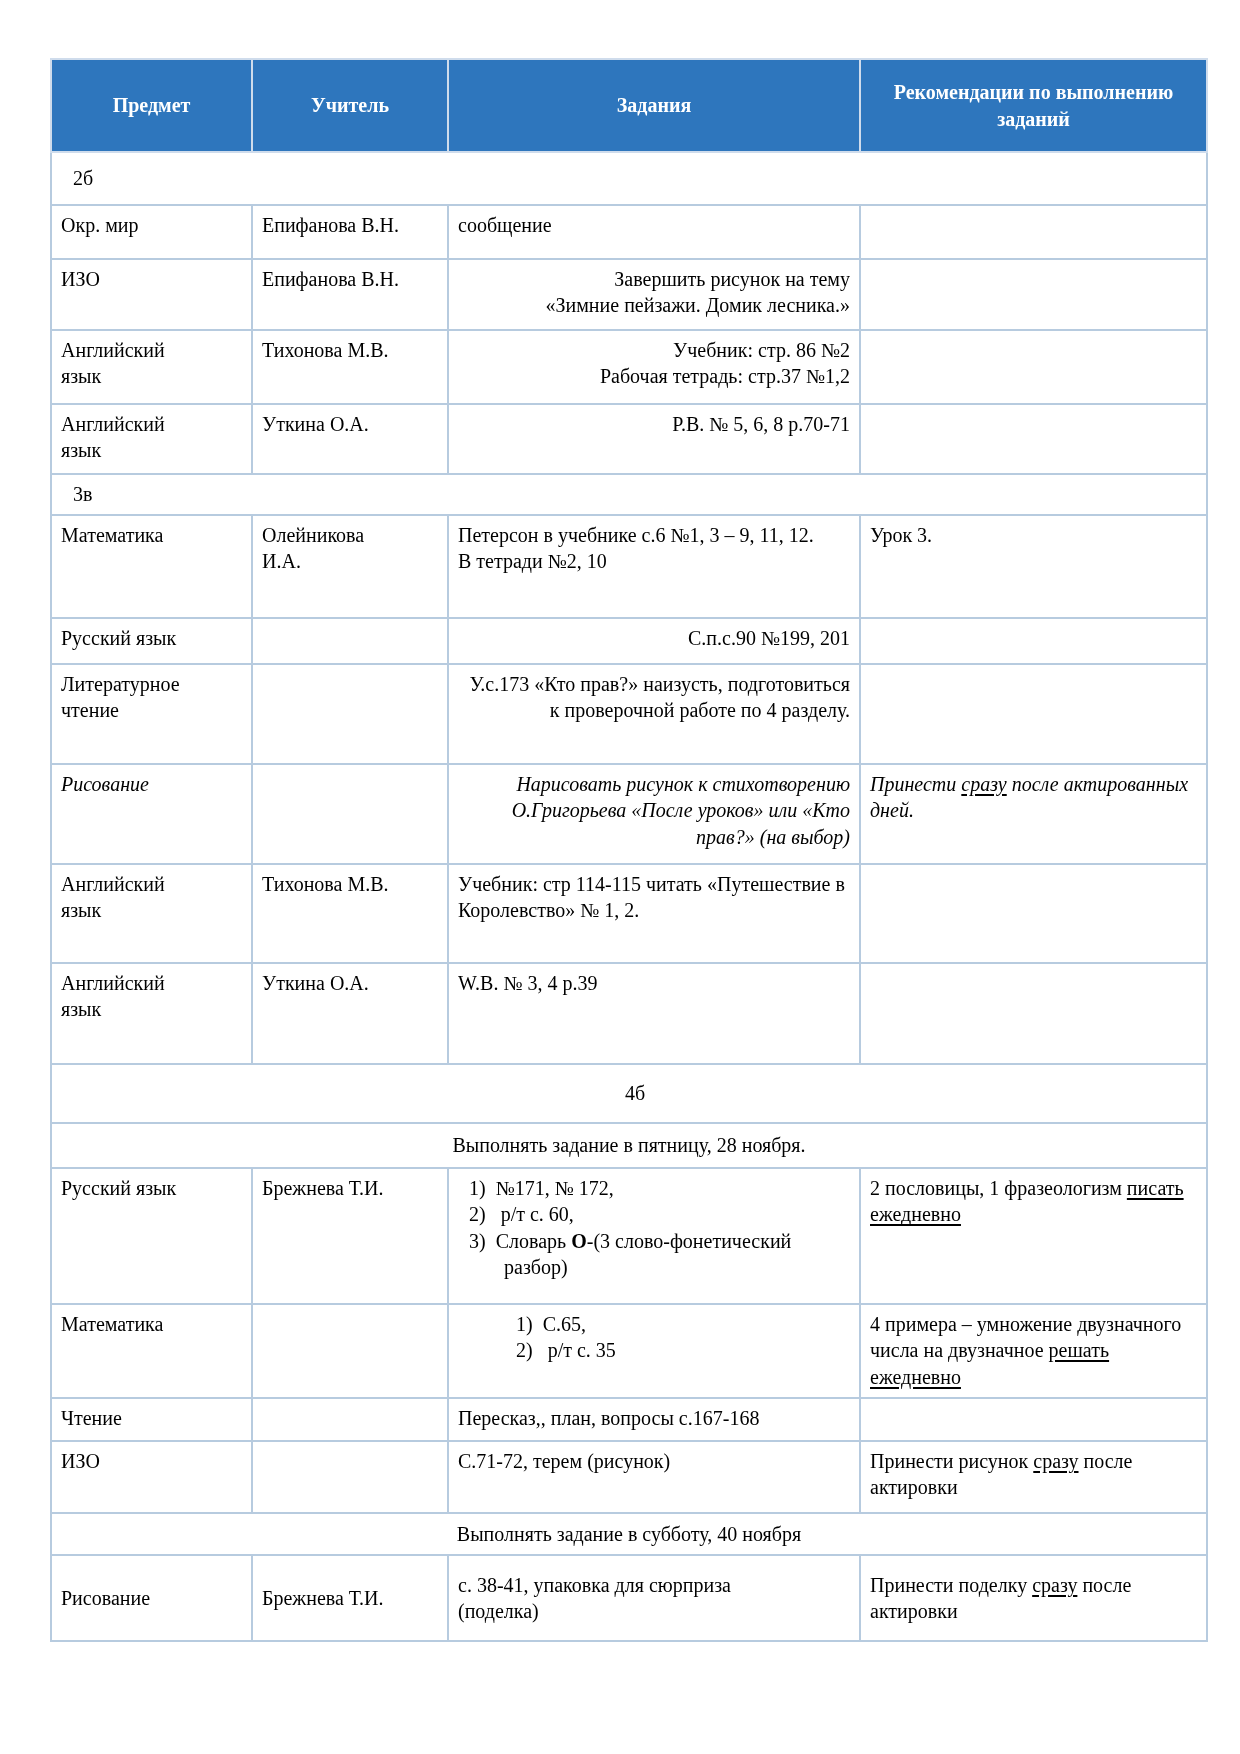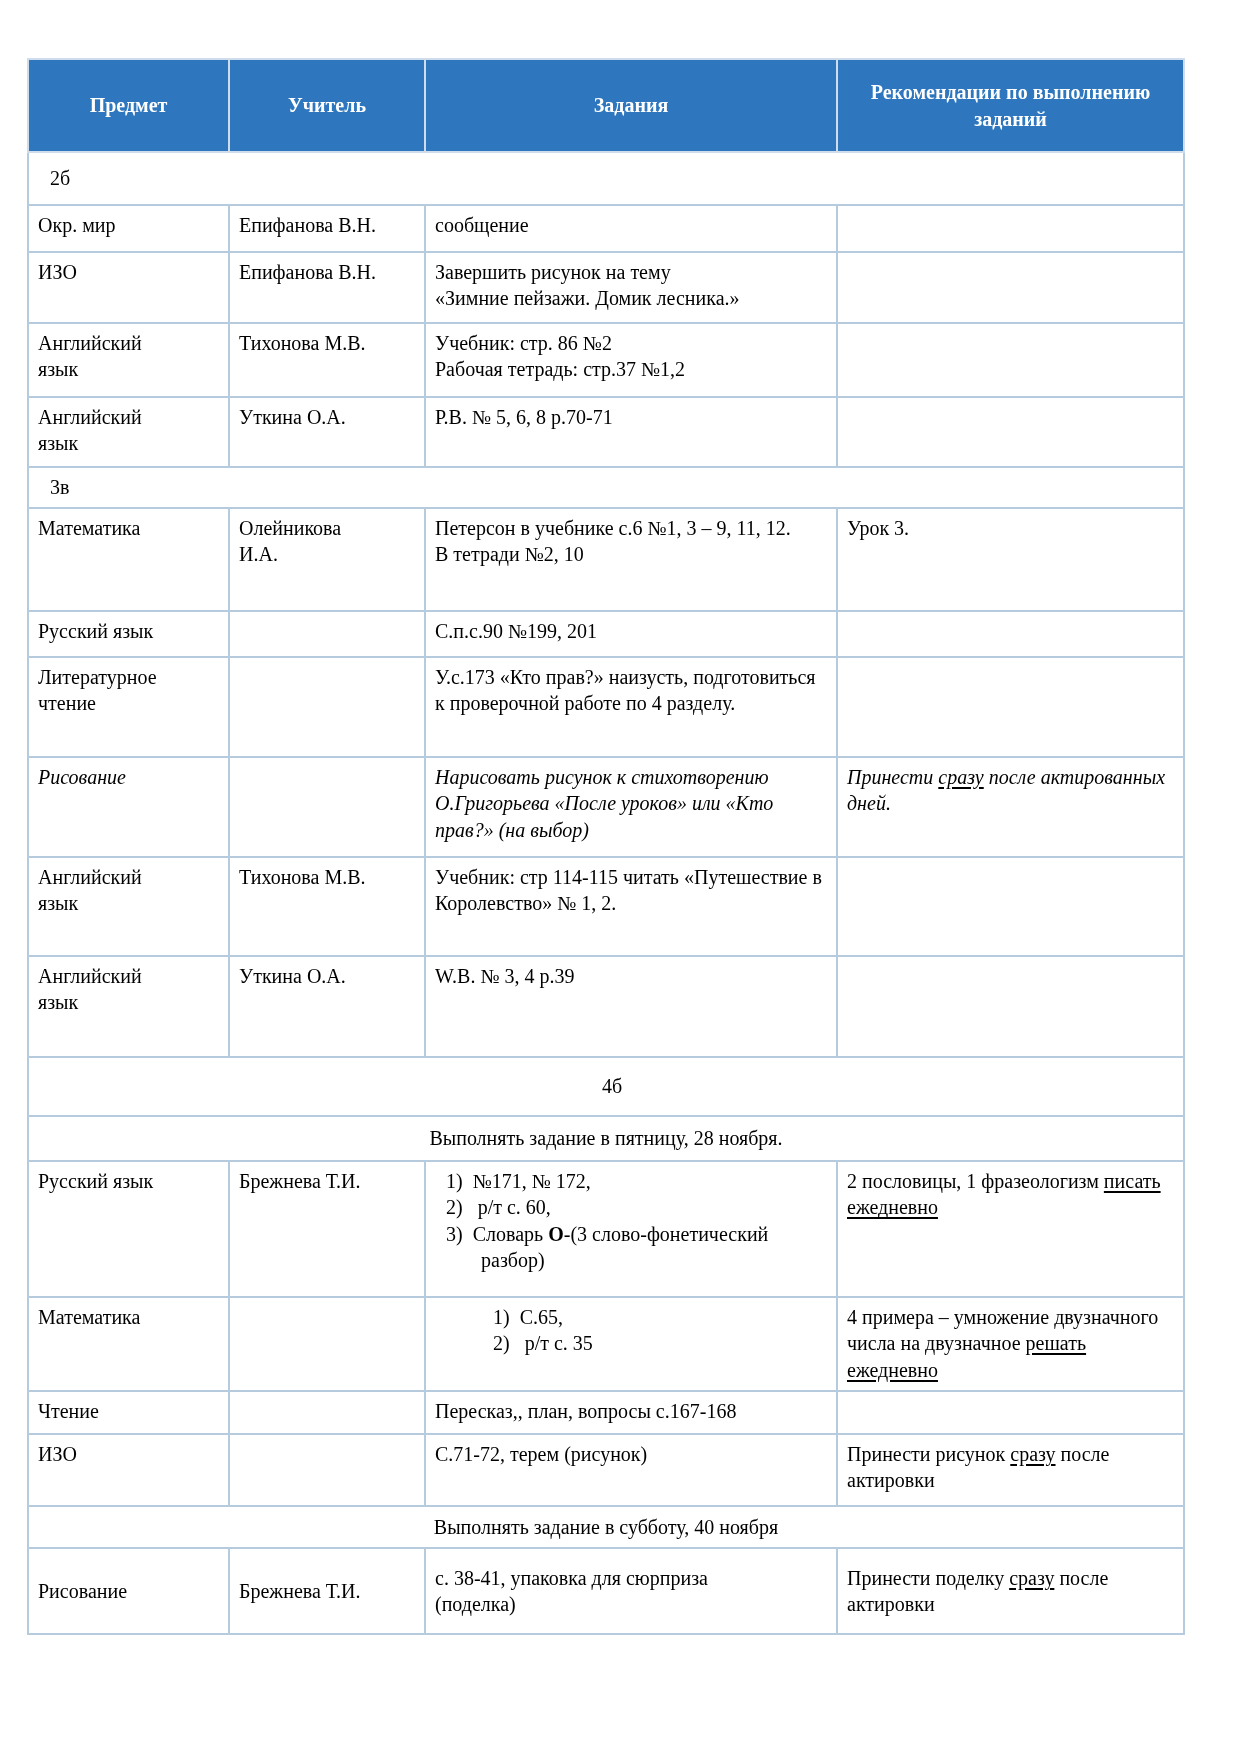--- a/index.html
+++ b/index.html
@@ -3,21 +3,21 @@
 <meta charset="utf-8">
 <style>
   html,body{margin:0;padding:0;}
   body{
     width:1240px;height:1754px;
     background:#ffffff;
     font-family:"Liberation Serif","DejaVu Serif",serif;
     color:#000000;
     position:relative;
   }
-  .sheet{position:absolute;left:27px;top:58px;}
+  .sheet{position:absolute;left:50px;top:58px;}
   table{
     border-collapse:collapse;
     table-layout:fixed;
     width:1156px;
   }
   th,td{
     border:2px solid #b7cbdf;
     vertical-align:top;
     padding:6px 9px;
     font-size:20px;
@@ -36,21 +36,21 @@
     padding:4px 10px;
   }
   td.section-cell{
     vertical-align:middle;
     padding-left:21px;
   }
   td.note-cell{
     text-align:center;
     vertical-align:middle;
   }
-  .t-center{text-align:left;}
+  .t-center{text-align:right;}
   .t-left{text-align:left;}
   .line{min-height:1.32em;}
   td.list .line{padding-left:2.3em;text-indent:-1.75em;}
   td.indent{padding-left:2.8em;}
   .u{text-decoration:underline;text-underline-offset:3px;}
   .b{font-weight:bold;}
   td.v-mid{vertical-align:middle;}
 </style>
 </head>
 <body>
@@ -68,21 +68,21 @@
         <th>Предмет</th>
         <th>Учитель</th>
         <th>Задания</th>
         <th>Рекомендации по выполнению заданий</th>
       </tr>
     </thead>
     <tbody id="tbody">
         <tr style="height: 53px;">
           <td class="section-cell" colspan="4">2б</td>
         </tr>
-        <tr style="height: 47px; font-family: Liberation Serif, serif;">
+        <tr style="height: 54px; font-family: Liberation Serif, serif;">
           <td>
             <div class="line"><span>Окр. мир</span></div>
           </td>
           <td>
             <div class="line"><span>Епифанова В.Н.</span></div>
           </td>
           <td class="t-left">
             <div class="line"><span>сообщение</span></div>
           </td>
           <td></td>

